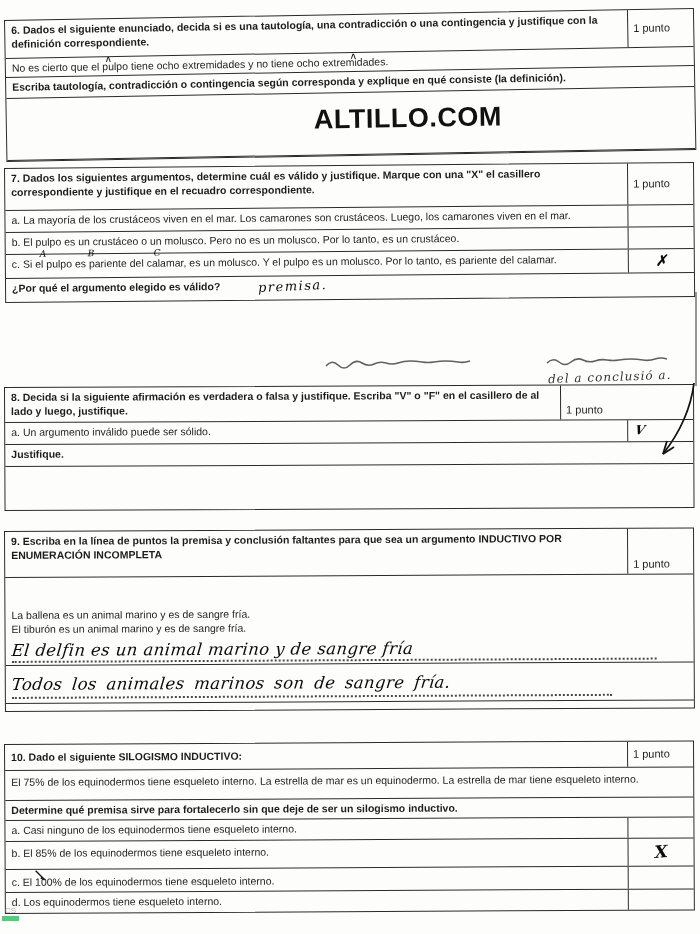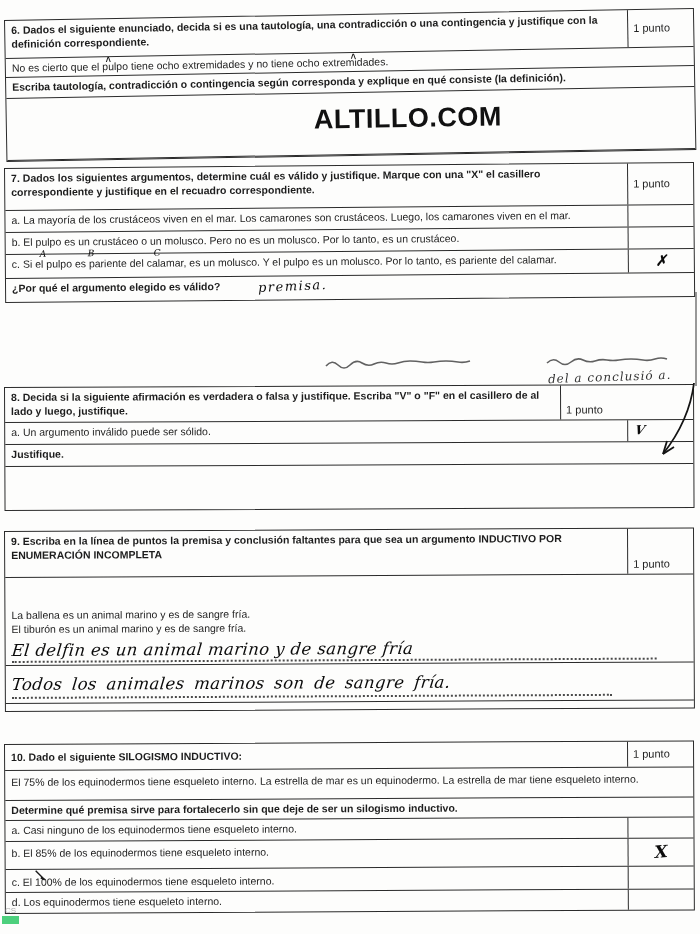--- a/index.html
+++ b/index.html
@@ -35,21 +35,21 @@
   .caret{position:absolute;font-size:9px;font-weight:bold;color:#111;transform:scaleY(1.3);}
   .annot{position:absolute;font-size:9px;top:-7px;z-index:2;}
   .fragment{
     position:absolute;left:548px;top:369px;font-size:12px;letter-spacing:1px;
     transform:rotate(-2deg);opacity:.85;white-space:nowrap;
   }
   svg{display:block;}
   .artifact-line{position:absolute;width:1.5px;background:#555;opacity:.6;}
   .footer-mark{
     position:absolute;left:2px;top:905px;width:17px;text-align:center;
-    font-size:8px;color:#999;border-bottom:8px solid #22c55e;opacity:.8;line-height:1.4;
+    font-size:8px;color:#999;border-bottom:5px solid #22c55e;opacity:.8;line-height:1.4;
   }
 </style>
 </head>
 <body>
 
 <div class="block" style="top:20px;transform:rotate(-1deg);">
   <div class="row" style="min-height:38px;">
     <div class="main b">6. Dados el siguiente enunciado, decida si es una tautología, una contradicción o una contingencia y justifique con la definición correspondiente.</div>
     <div class="cell pts">
         <span>1 punto</span>

